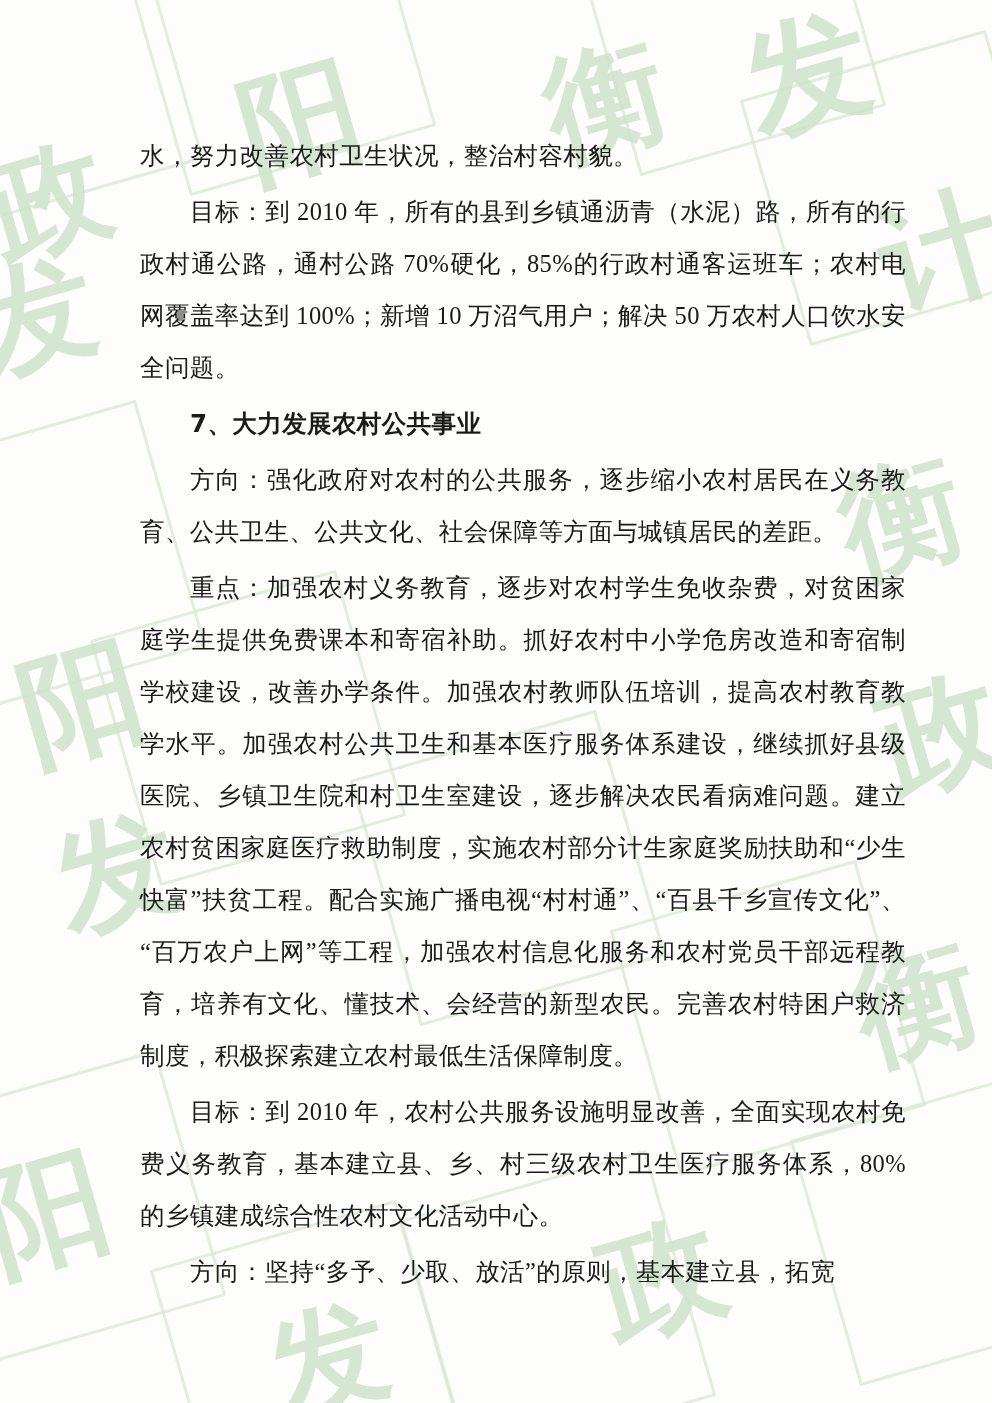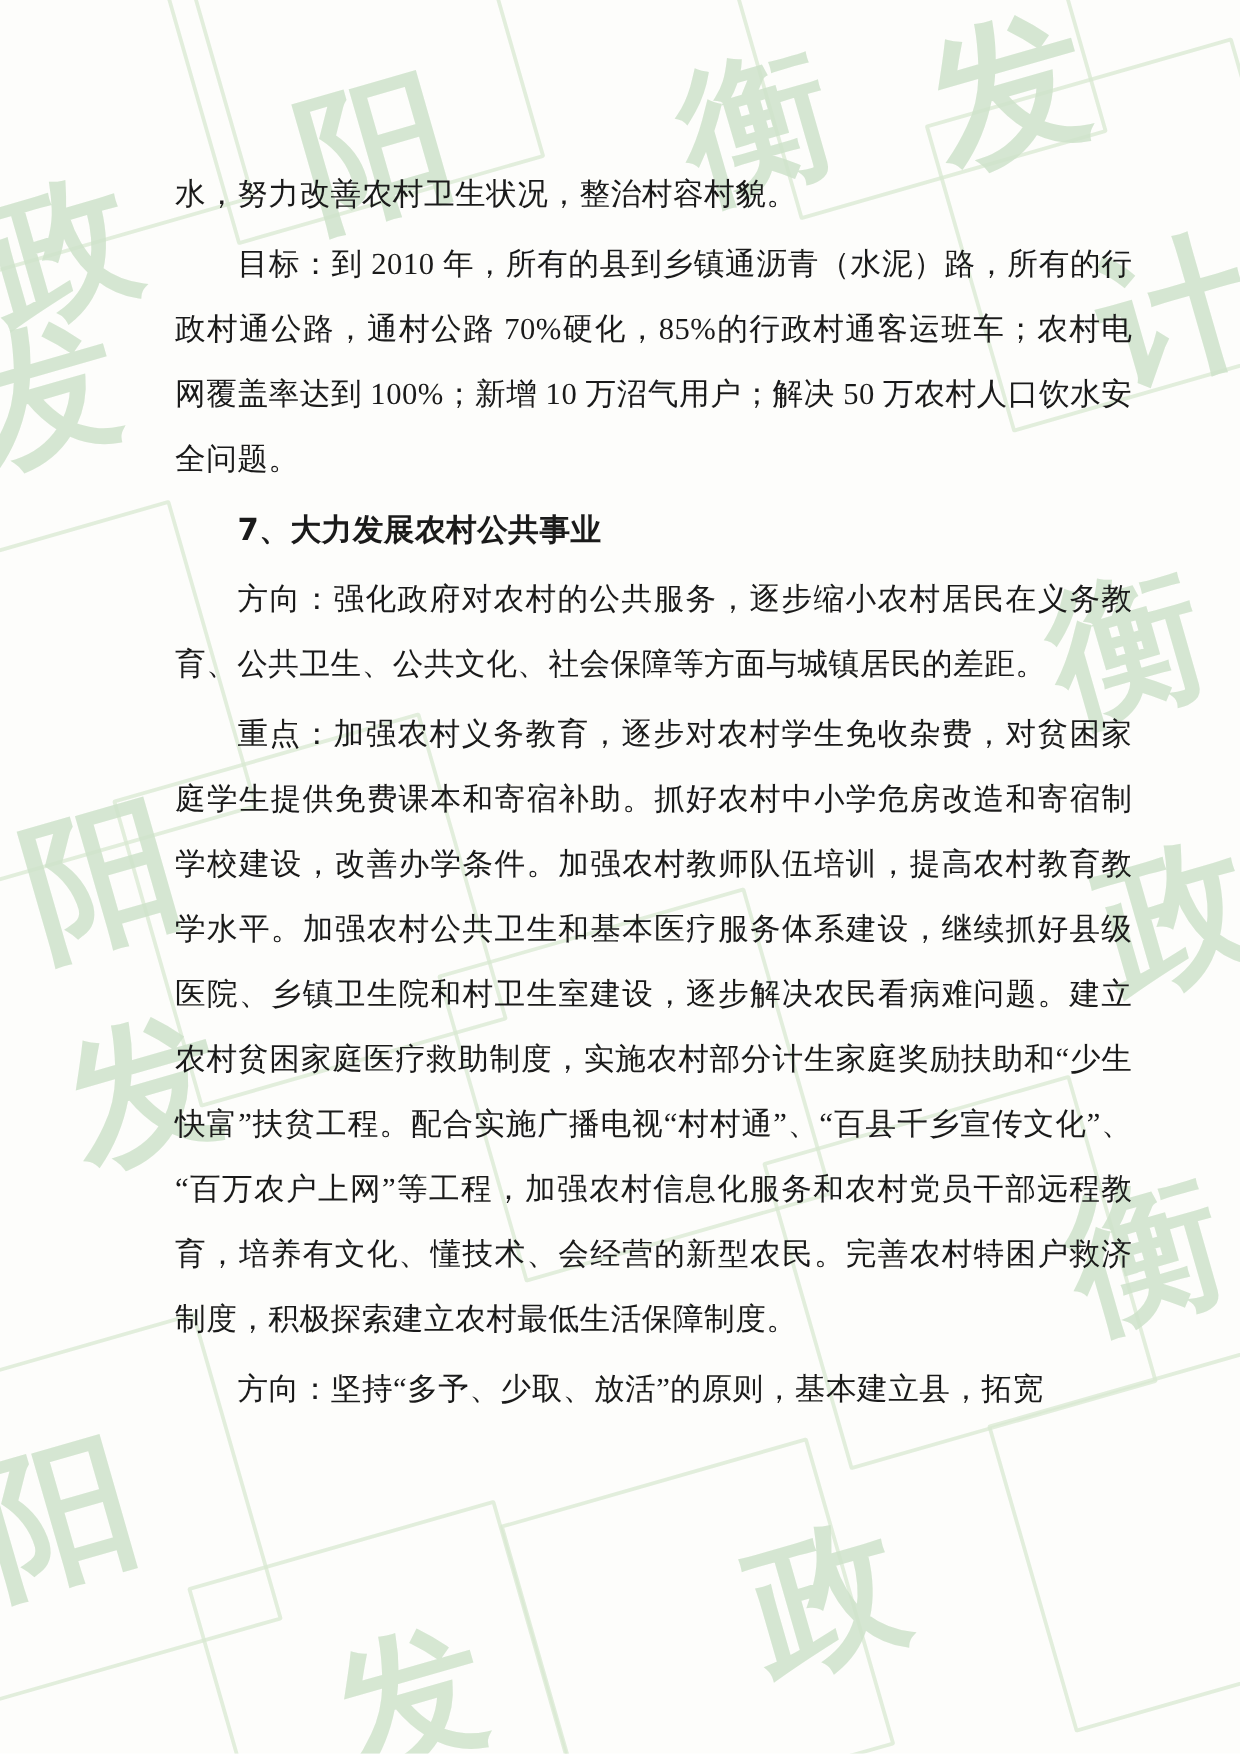--- a/index.html
+++ b/index.html
@@ -98,16 +98,17 @@
     <div class="wm" style="left:600px; top:1215px; font-size:122px; transform:rotate(-16deg);">政</div>
     <div class="wm" style="left:270px; top:1300px; font-size:118px; transform:rotate(-16deg);">发</div>
   </div>
 
   <div class="content">
     <p>水，努力改善农村卫生状况，整治村容村貌。</p>
     <p class="indent">目标：到 2010 年，所有的县到乡镇通沥青（水泥）路，所有的行政村通公路，通村公路 70%硬化，85%的行政村通客运班车；农村电网覆盖率达到 100%；新增 10 万沼气用户；解决 50 万农村人口饮水安全问题。</p>
     <p class="heading">7、大力发展农村公共事业</p>
     <p class="indent">方向：强化政府对农村的公共服务，逐步缩小农村居民在义务教育、公共卫生、公共文化、社会保障等方面与城镇居民的差距。</p>
     <p class="indent">重点：加强农村义务教育，逐步对农村学生免收杂费，对贫困家庭学生提供免费课本和寄宿补助。抓好农村中小学危房改造和寄宿制学校建设，改善办学条件。加强农村教师队伍培训，提高农村教育教学水平。加强农村公共卫生和基本医疗服务体系建设，继续抓好县级医院、乡镇卫生院和村卫生室建设，逐步解决农民看病难问题。建立农村贫困家庭医疗救助制度，实施农村部分计生家庭奖励扶助和“少生快富”扶贫工程。配合实施广播电视“村村通”、“百县千乡宣传文化”、“百万农户上网”等工程，加强农村信息化服务和农村党员干部远程教育，培养有文化、懂技术、会经营的新型农民。完善农村特困户救济制度，积极探索建立农村最低生活保障制度。</p>
+    <p class="indent">目标：到 2010 年，农村公共服务设施明显改善，全面实现农村免费义务教育，基本建立县、乡、村三级农村卫生医疗服务体系，80%的乡镇建成综合性农村文化活动中心。</p>
     <p class="indent">方向：坚持“多予、少取、放活”的原则，基本建立县，拓宽</p>
   </div>
 
 </div>
 
 </body></html>

